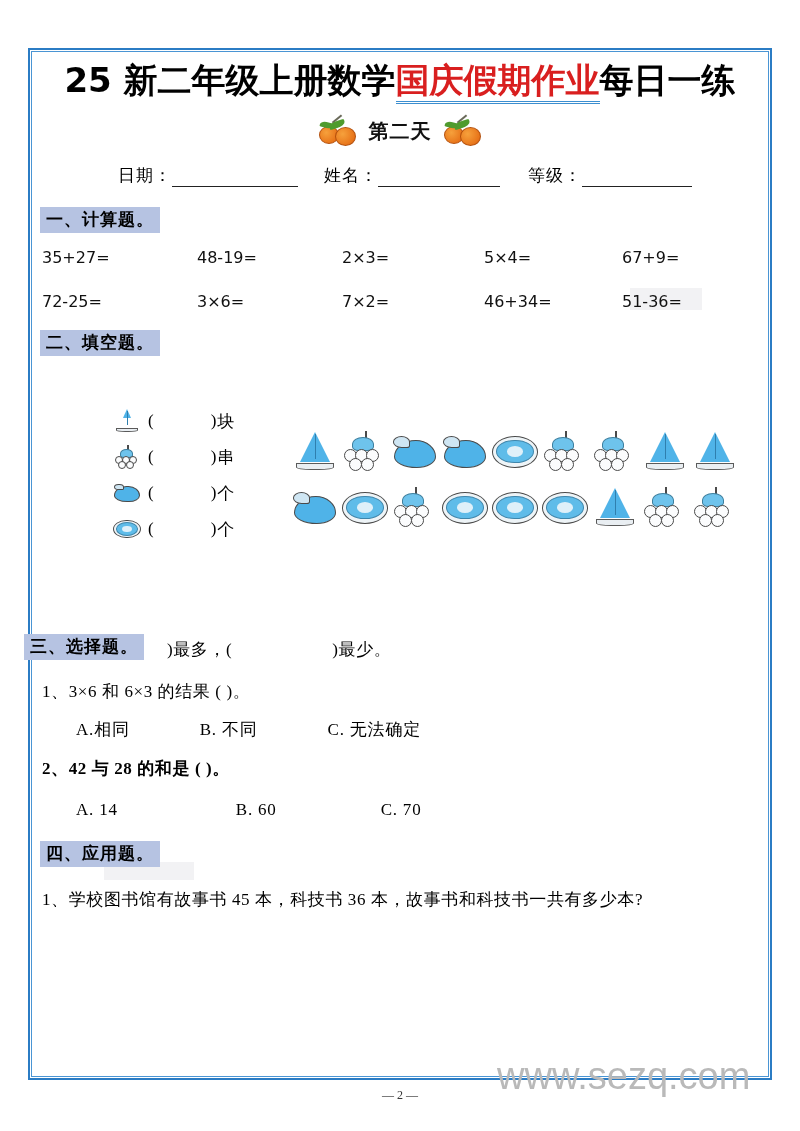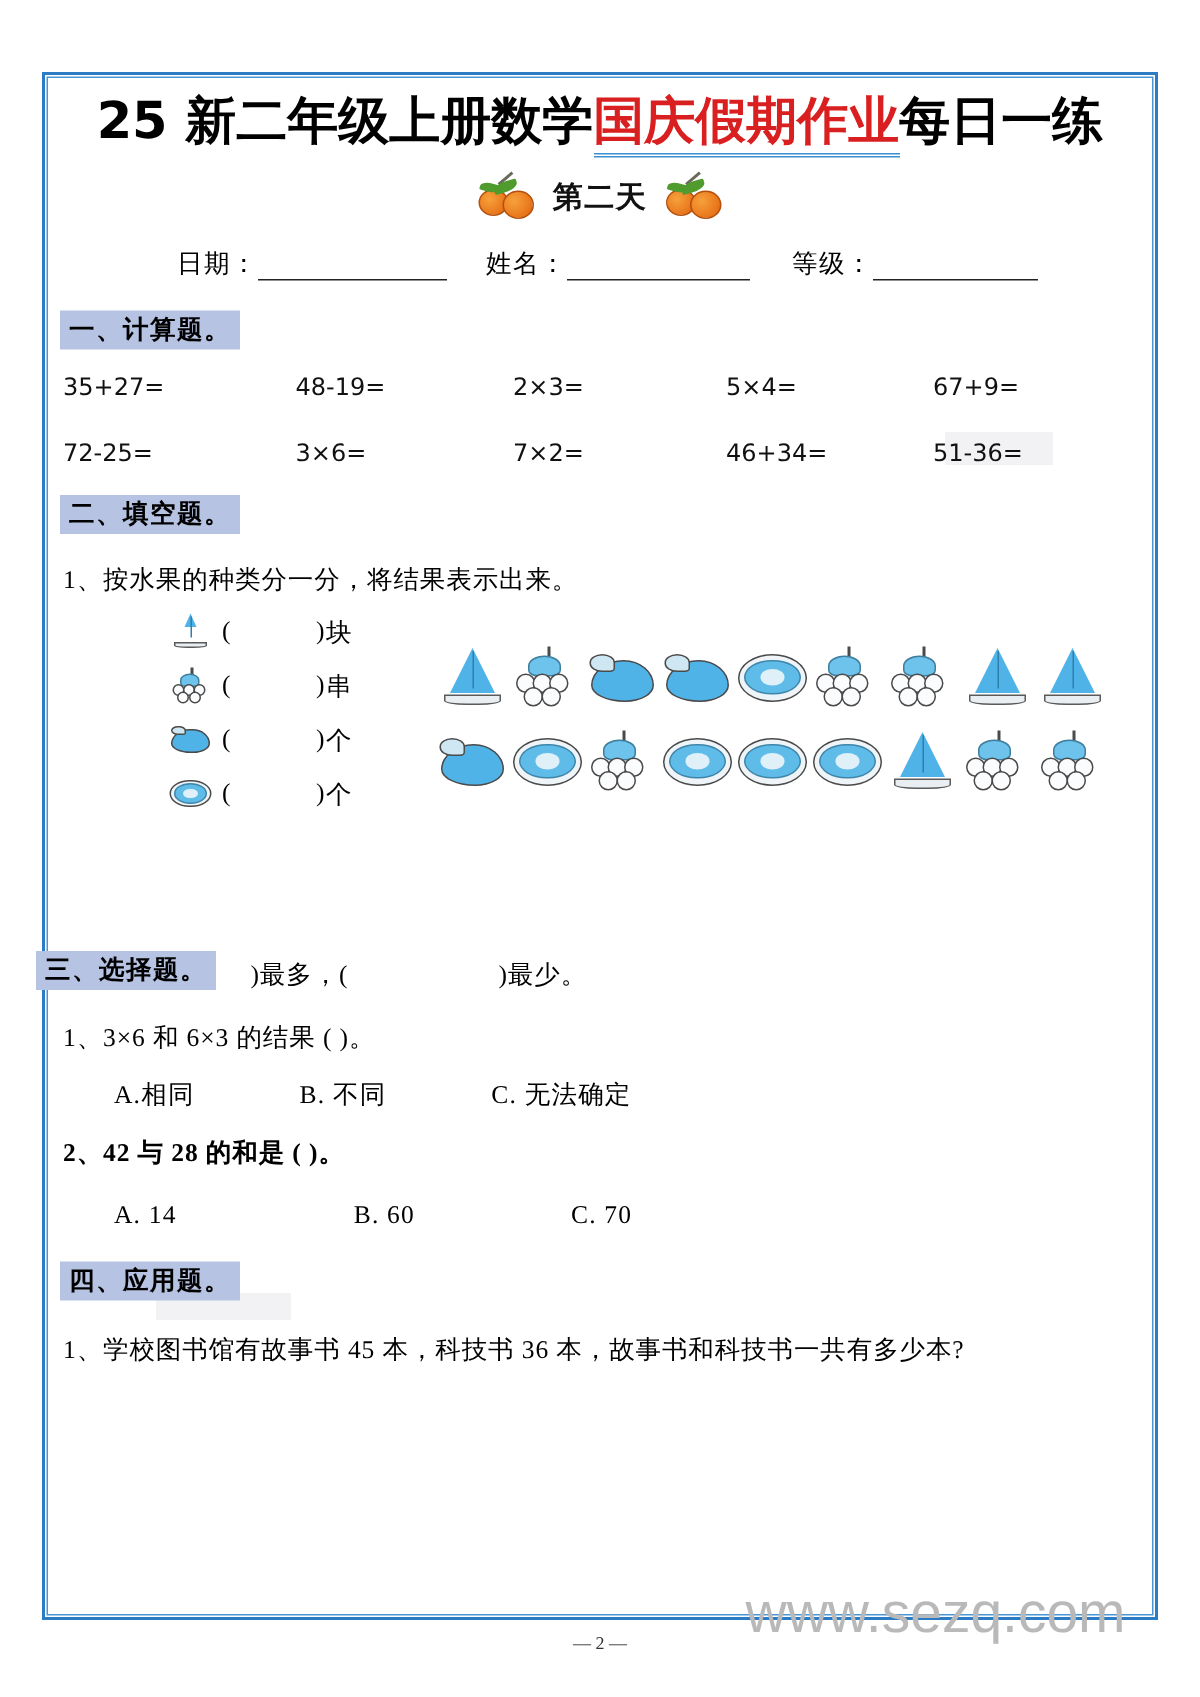--- a/index.html
+++ b/index.html
@@ -389,21 +389,20 @@
   <div class="calc-row" style="top:292px;">
     <span class="calc-cell" style="left:0px;">72-25=</span>
     <span class="calc-cell" style="left:155px;">3×6=</span>
     <span class="calc-cell" style="left:300px;text-align:center;">7×2=</span>
     <span class="calc-cell" style="left:442px;">46+34=</span>
     <span class="calc-cell" style="left:580px;">51-36=</span>
   </div>
 
   <div class="sec-head" style="left:40px; top:330px;">二、填空题。</div>
 
-  <div class="qtext" style="left:42px; top:375px;">1、按水果的种类分一分，将结果表示出来。</div>
 
   <div id="legend">
     <div class="legend-row">
       <span class="legend-icon fg fg-watermelon">
         <span class="wedge"></span><span class="seam"></span><span class="rind"></span>
       </span><span class="legend-text">(</span><span class="legend-blank"></span><span class="legend-text" style="margin-left:0;">)</span><span class="legend-text" style="margin-left:0;">块</span>
     </div>
     <div class="legend-row">
       <span class="legend-icon fg fg-grapes">
         <span class="stalk" style="left:15px; top:1px; width:1.5px; height:6px;"></span>

